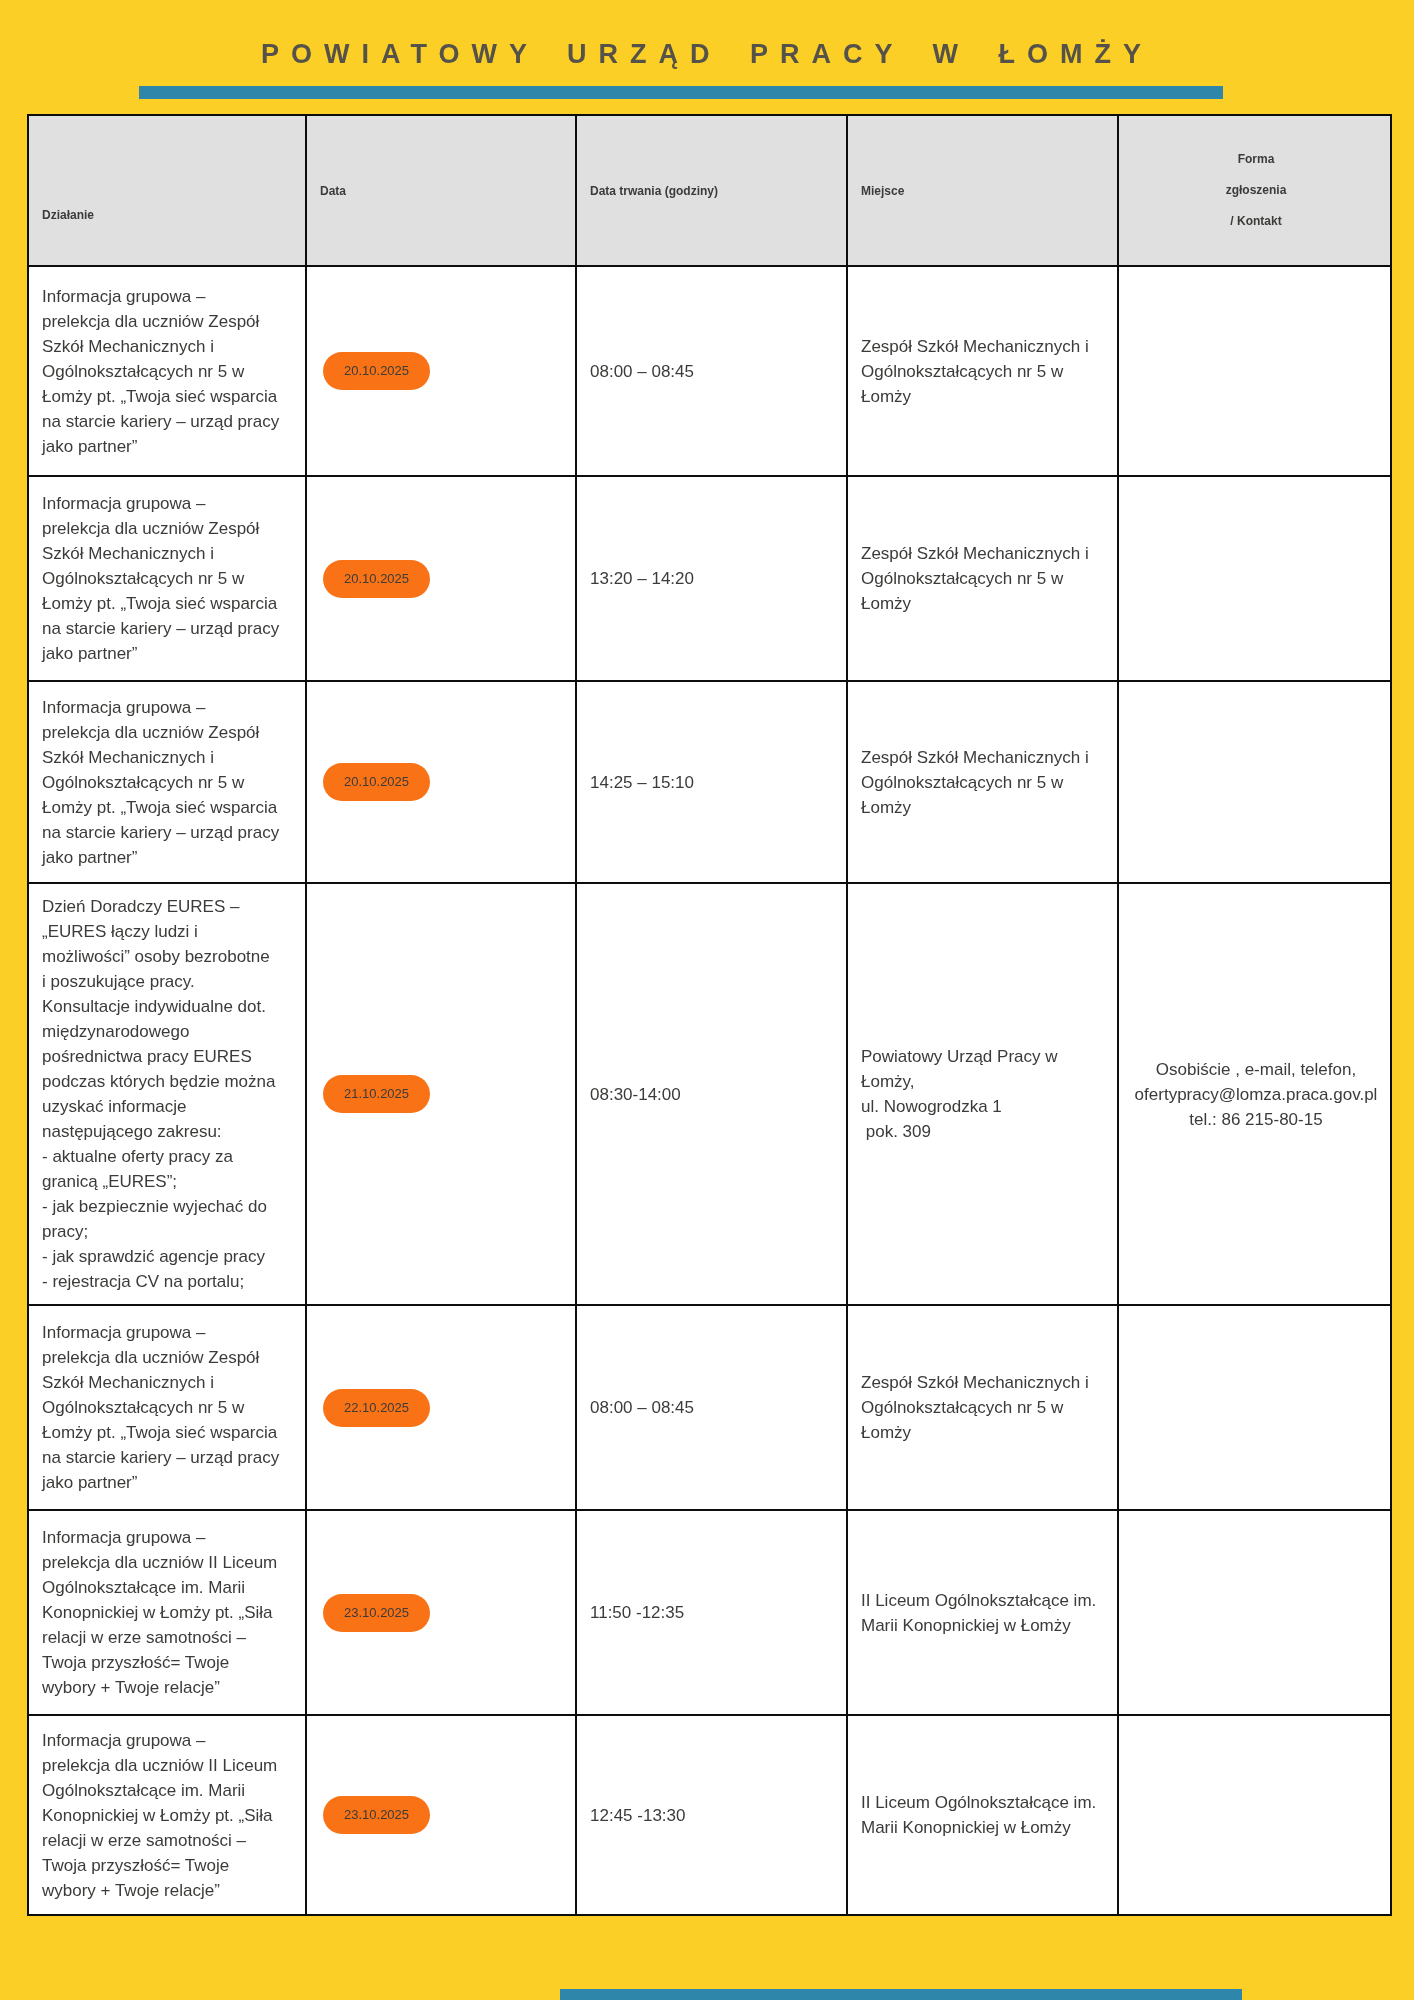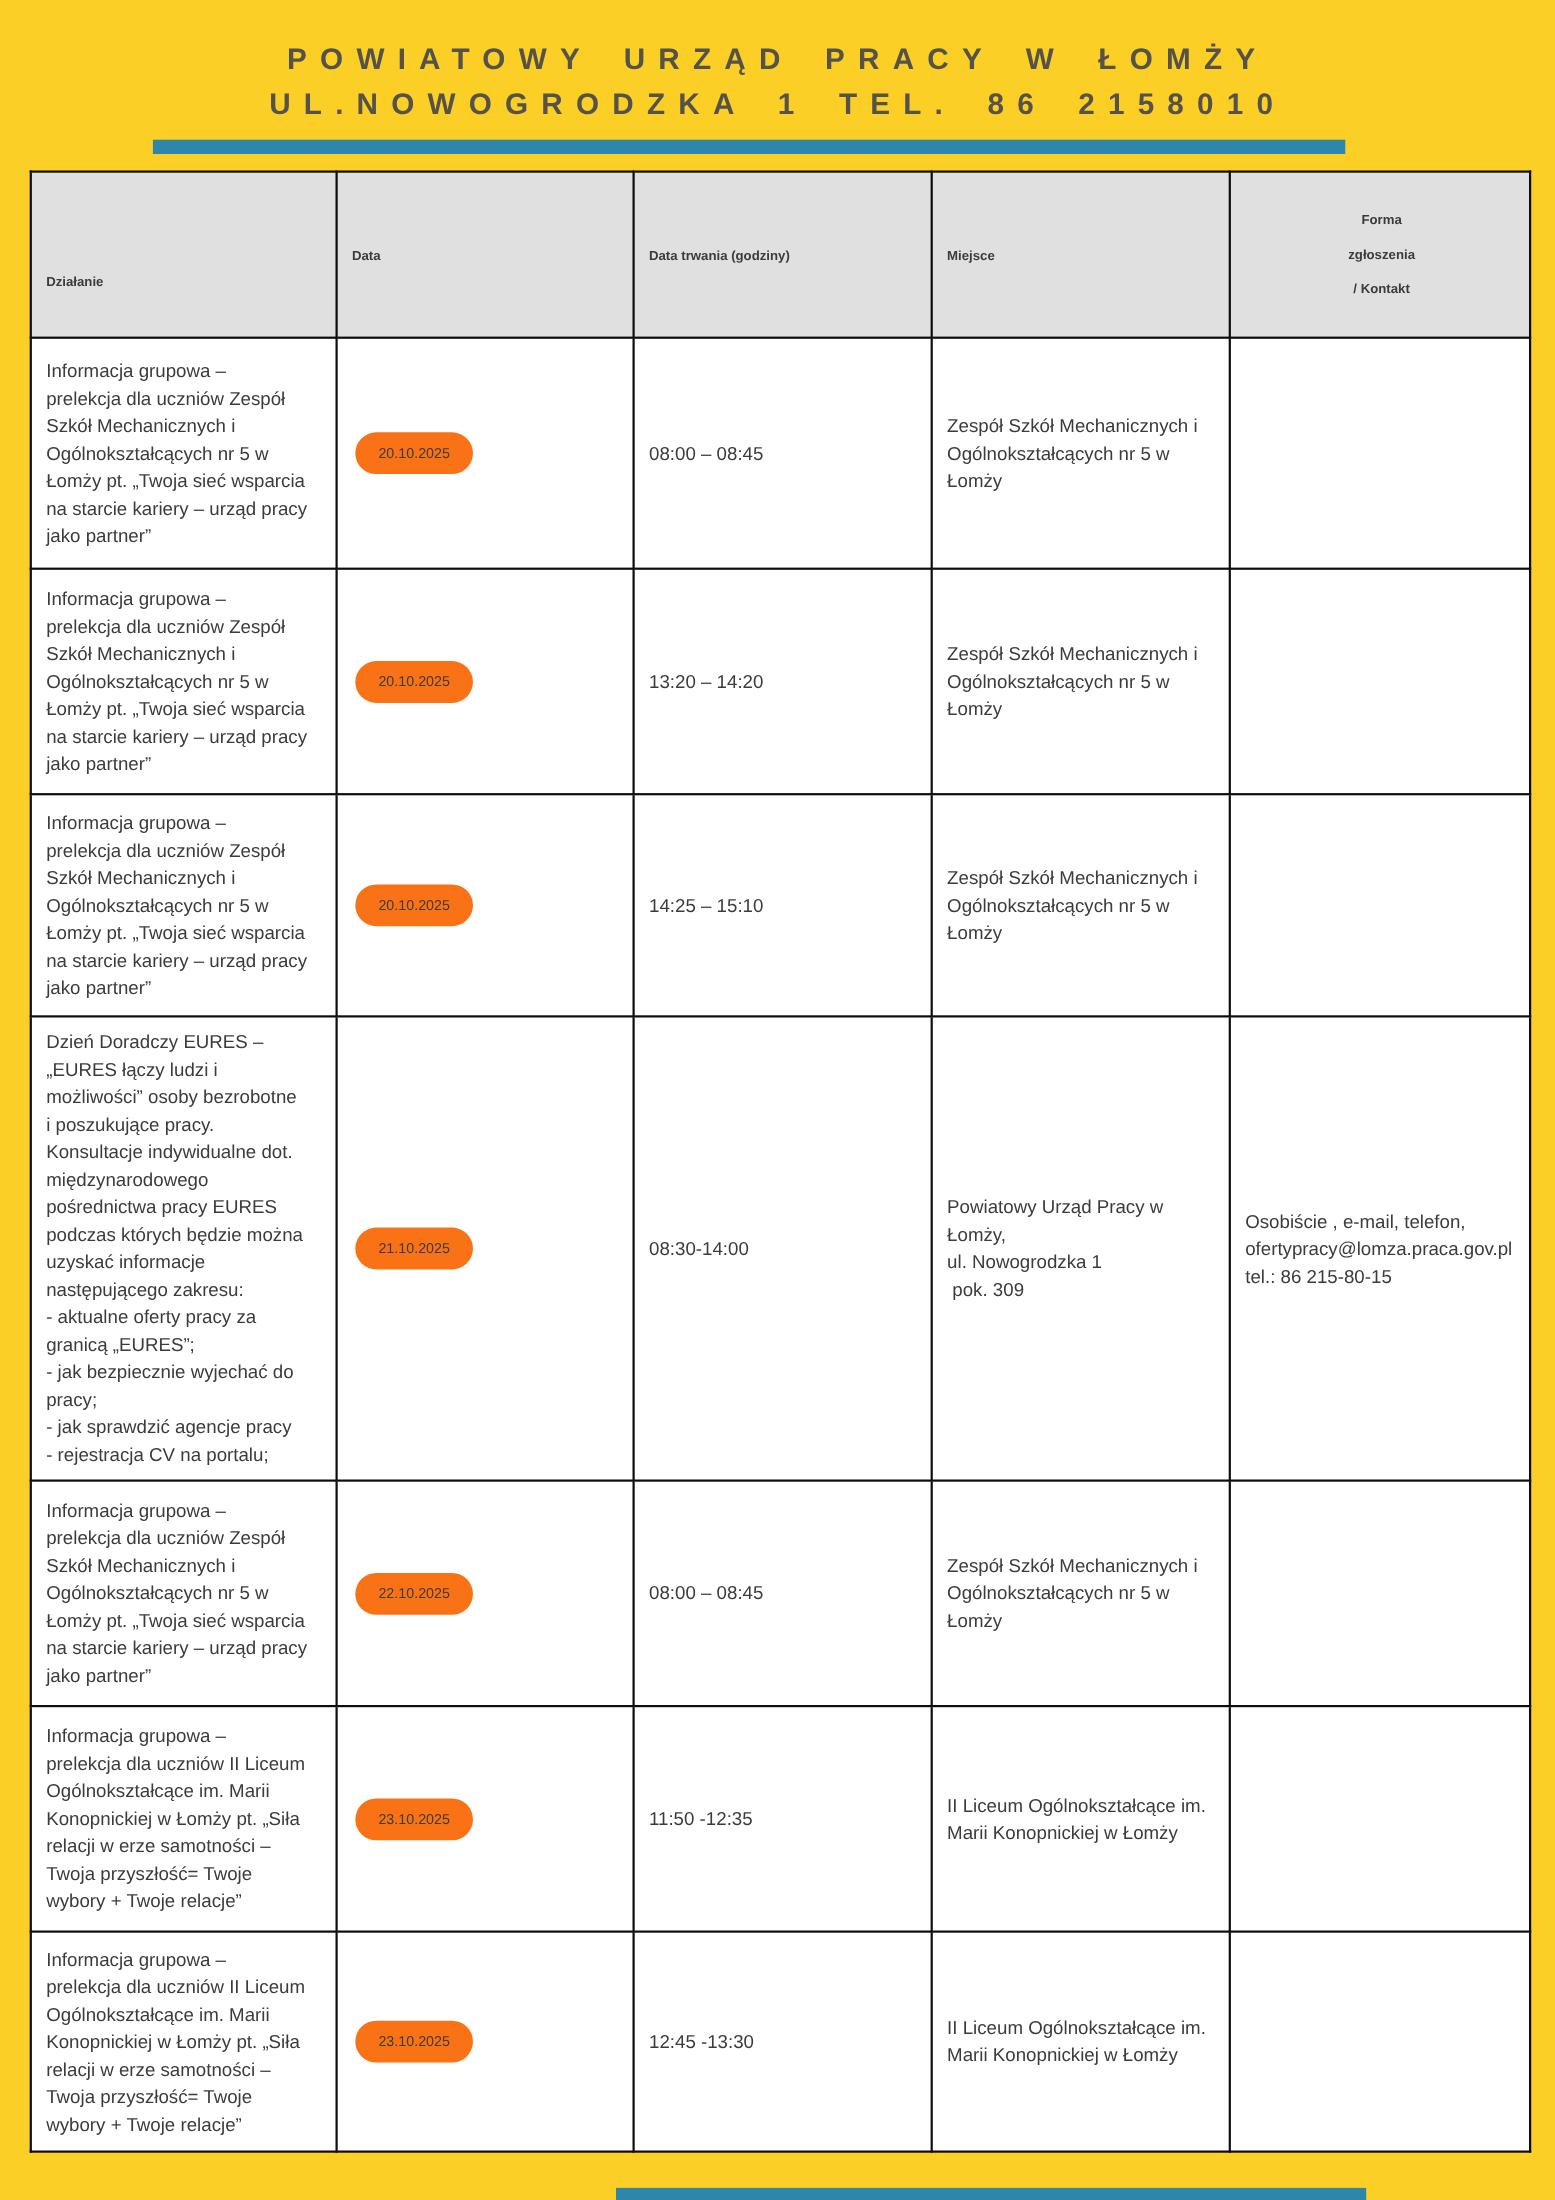--- a/index.html
+++ b/index.html
@@ -43,21 +43,21 @@
   .schedule thead tr { height:151px; }
   .schedule th.center { text-align:center; line-height:31px; }
   .schedule th.low { padding-top:59px; }
   .schedule td {
     background:#FFFFFF;
     font-size:17px; line-height:25px;
     padding:10px 6px 10px 13px;
   }
   .schedule td.date-cell { padding-left:16px; }
   .schedule td.place-cell { padding-right:8px; }
-  .schedule td.contact-cell { padding-right:10px; }
+  .schedule td.contact-cell { padding-right:10px;text-align:center; }
   .pill {
     display:inline-block;
     background:#f97316;
     border-radius:22px;
     padding:6px 21px 7px 21px;
     font-size:13px;
     white-space:nowrap;
   }
   .schedule tbody tr:nth-child(1) { height:210px; }
   .schedule tbody tr:nth-child(2) { height:205px; }
@@ -67,21 +67,20 @@
   .schedule tbody tr:nth-child(6) { height:205px; }
   .schedule tbody tr:nth-child(7) { height:200px; }
 </style>
 </head>
 <body>
 
 <div class="page">
 
   <div class="flyer-header">
     <div class="title-line">POWIATOWY URZĄD PRACY W ŁOMŻY</div>
-    <div class="title-line">UL.NOWOGRODZKA 1 TEL. 86 2158010</div>
     <div class="accent-bar top"></div>
   </div>
 
   <table class="schedule">
     <colgroup>
       <col style="width:278px">
       <col style="width:270px">
       <col style="width:271px">
       <col style="width:271px">
       <col style="width:273px">

